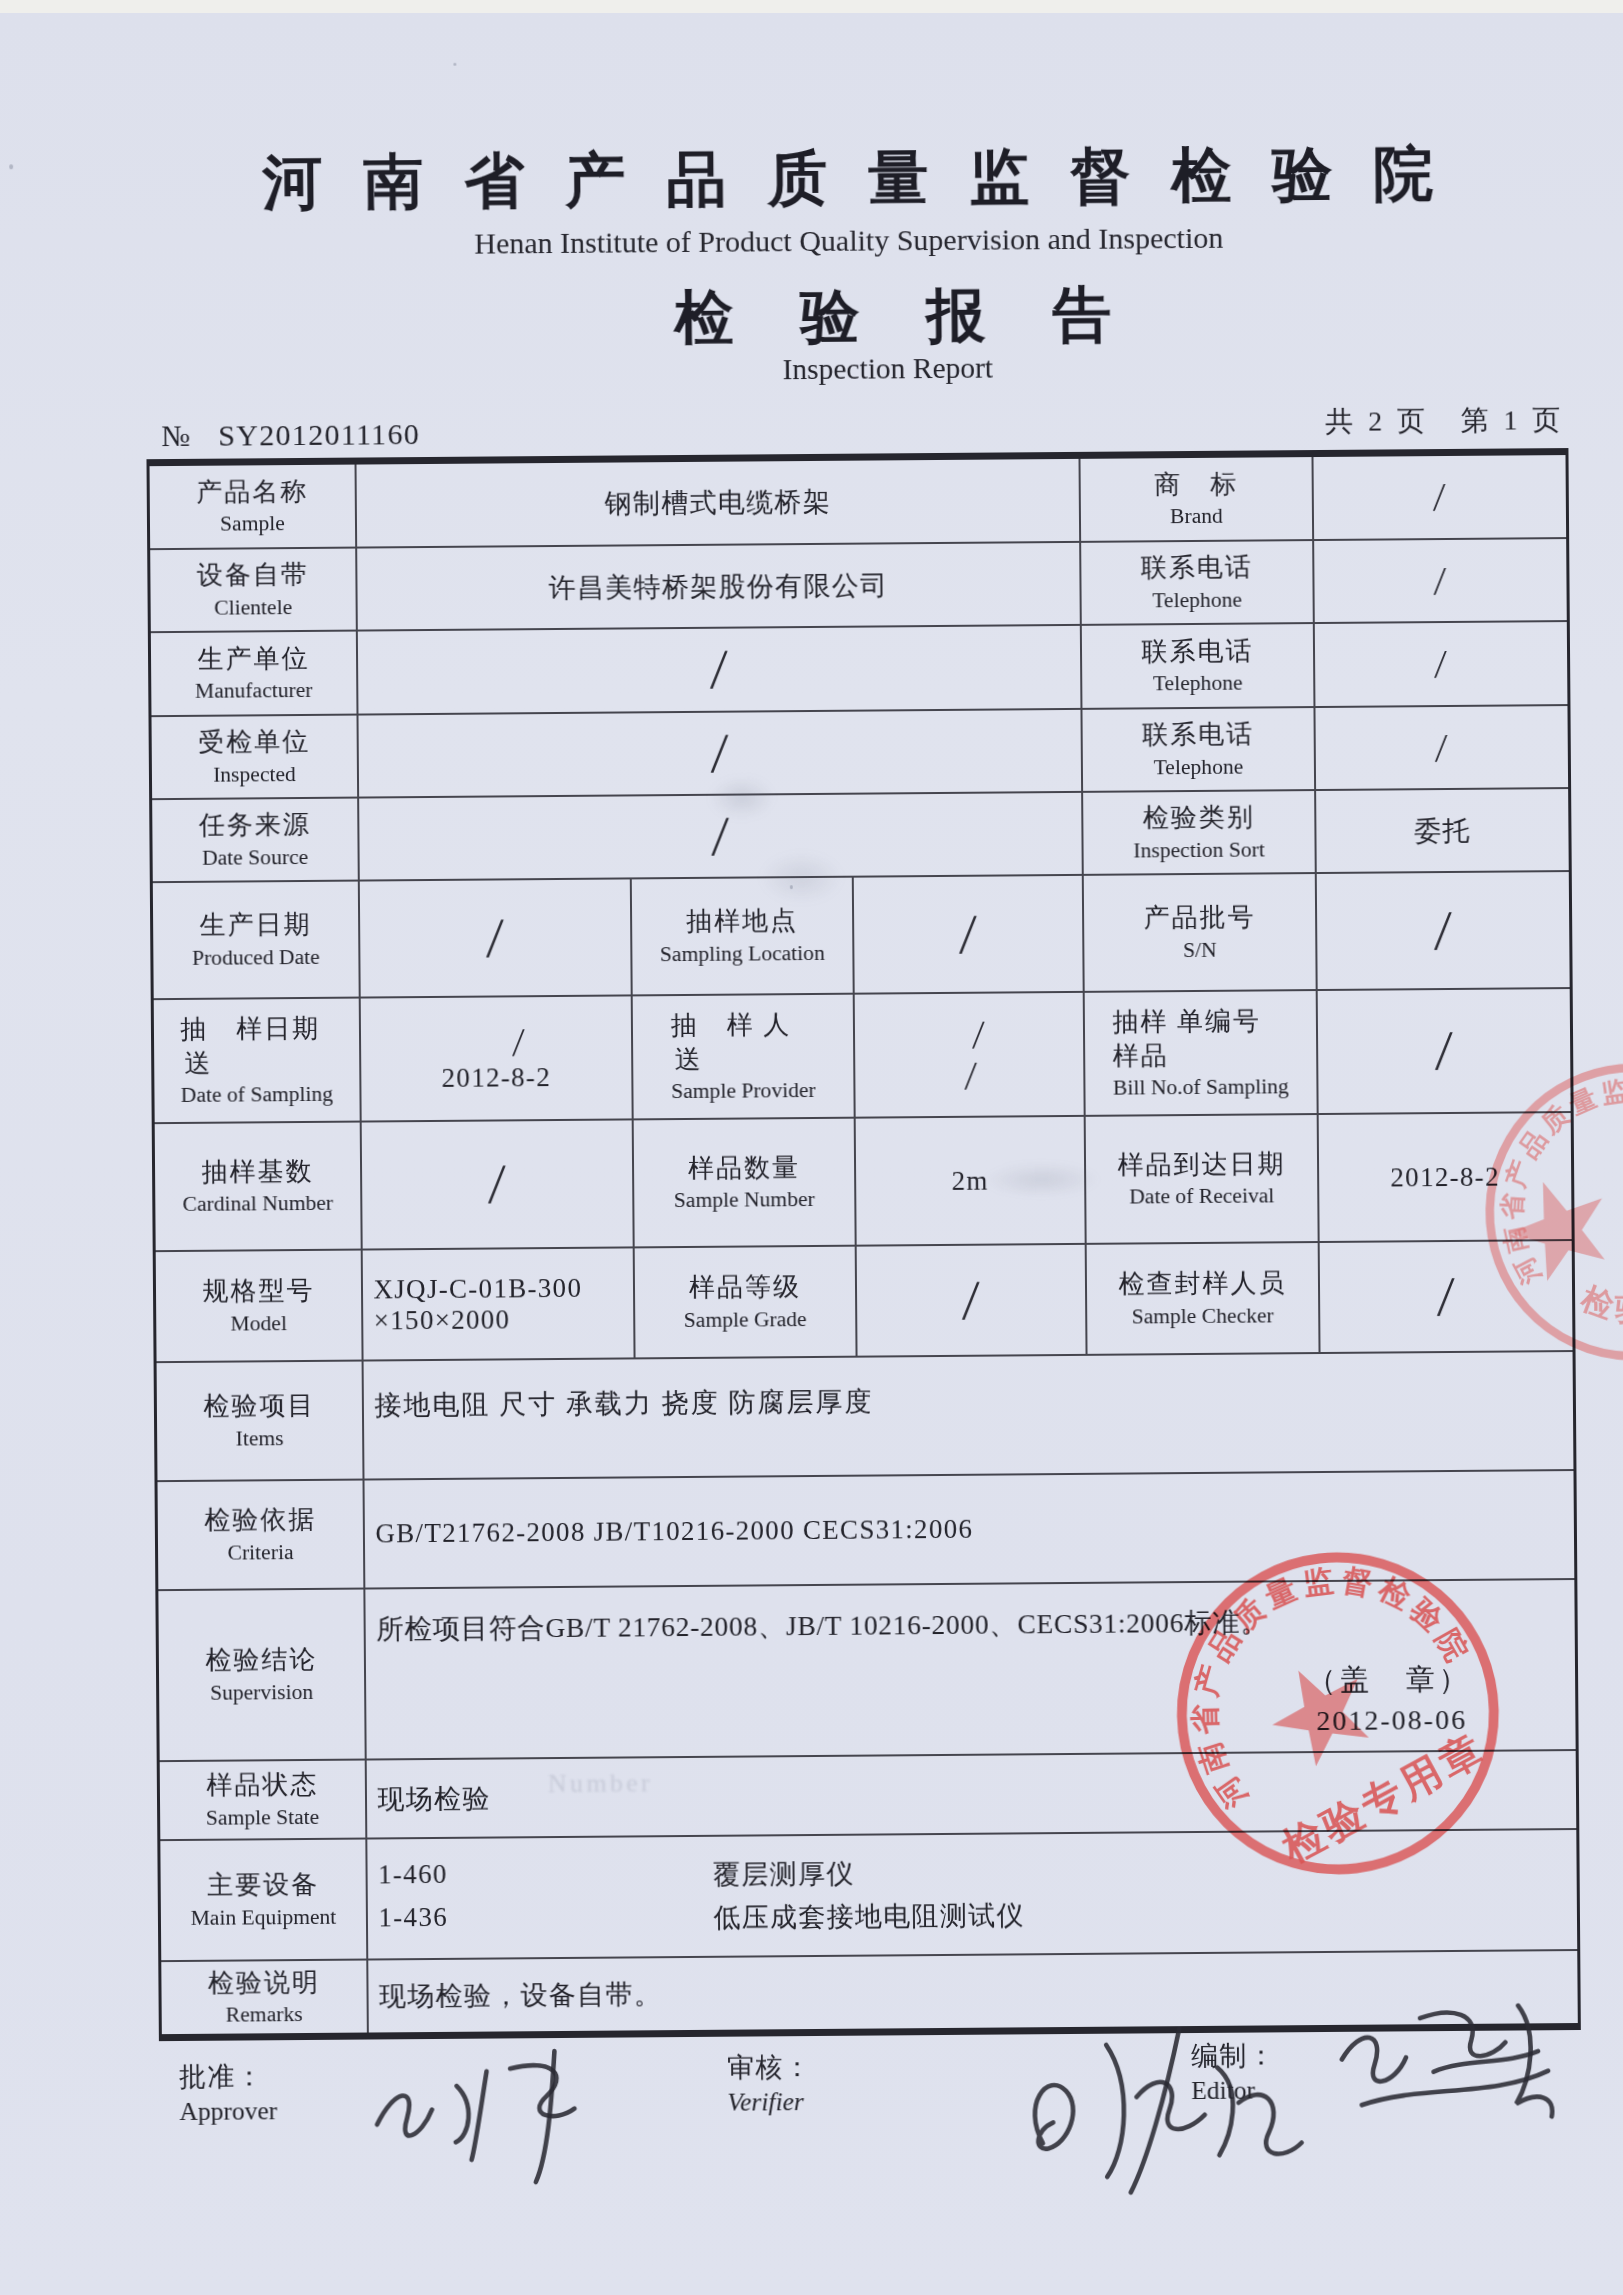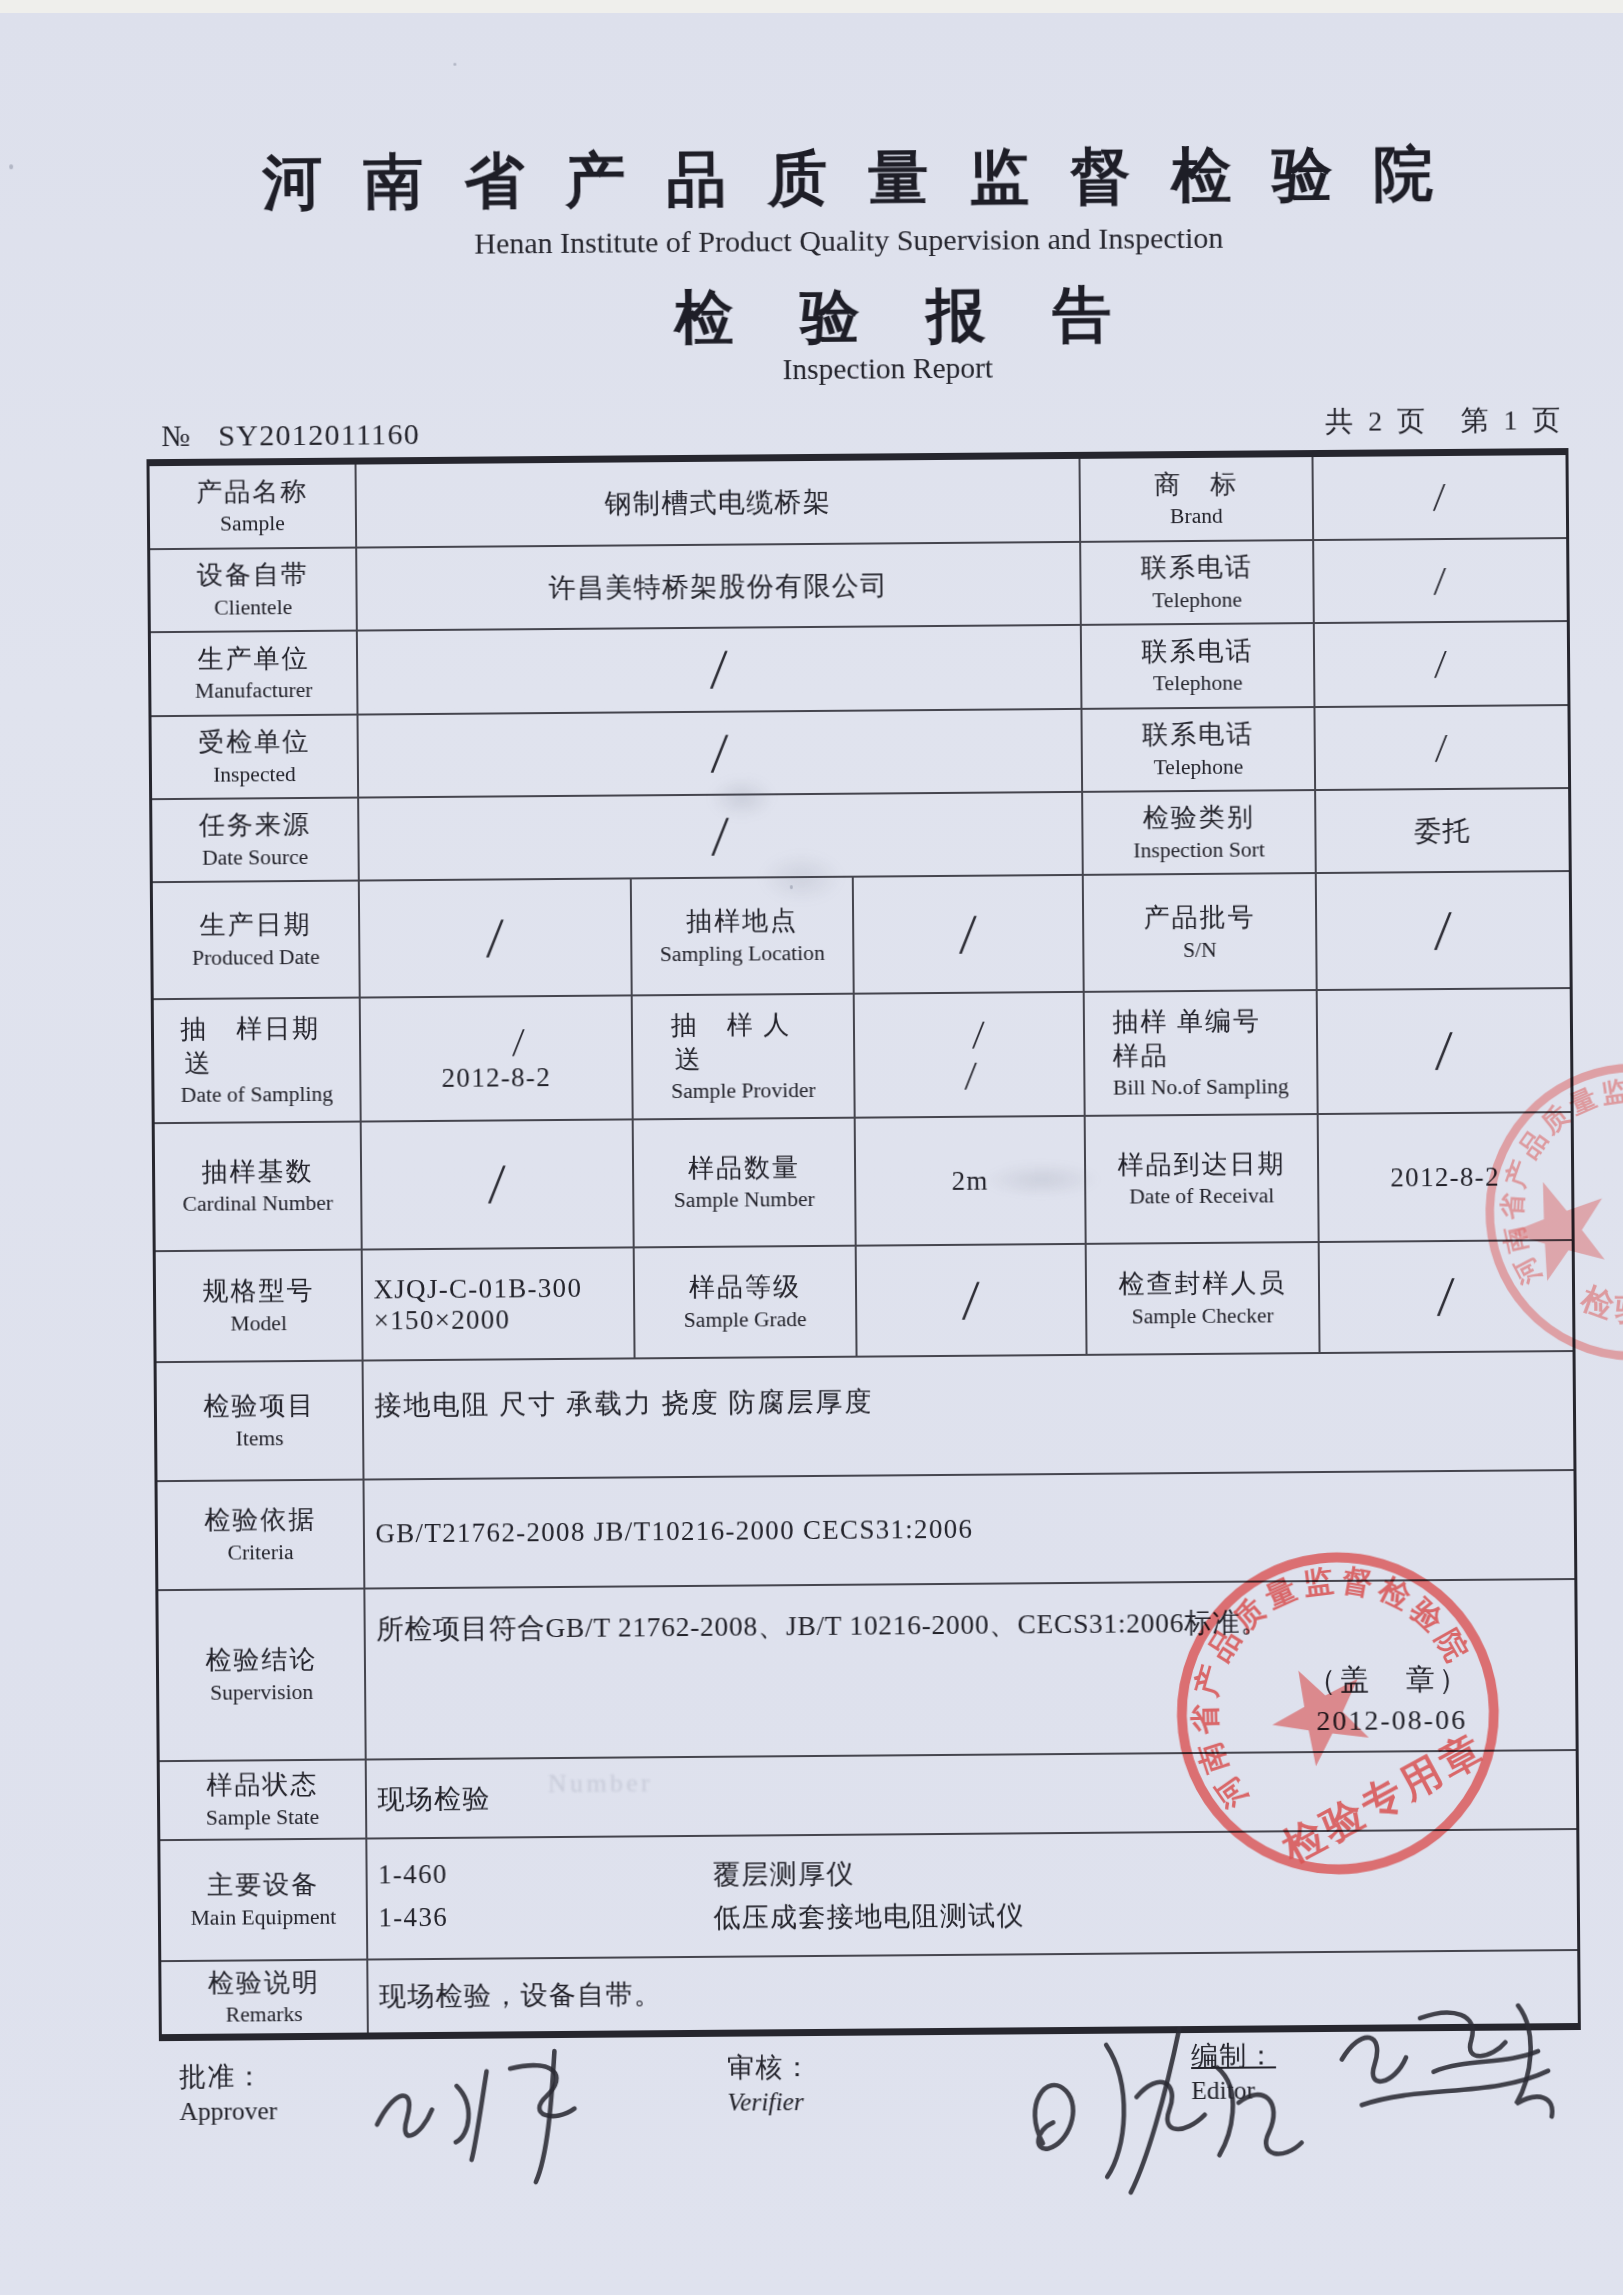--- a/index.html
+++ b/index.html
@@ -340,21 +340,21 @@
   <div class="abs sig-label-en" style="left:719px;top:2087px;font-style:italic;">Verifier</div>
   <svg class="sigsvg" style="left:1000px;top:2008px;" width="314" height="196" viewBox="0 0 480 300">
     <path d="M52,210 C20,150 60,100 88,130 C112,156 92,210 60,218 C38,222 40,190 68,178"></path>
     <path d="M150,60 C190,120 180,220 150,262"></path>
     <path d="M196,140 C230,100 262,118 246,160 C232,196 268,200 300,168"></path>
     <path d="M320,96 C360,130 340,200 322,230"></path>
     <path d="M352,150 C390,120 420,150 398,196 C380,232 420,240 448,212"></path>
     <path d="M262,36 C240,140 210,240 186,286"></path>
   </svg>
 
-  <div class="abs sig-label-cn" style="left:1183px;top:2041px;text-decoration:underline;">编制：</div>
+  <div class="abs sig-label-cn" style="left:1183px;top:2041px;">编制：</div>
   <div class="abs sig-label-en" style="left:1183px;top:2079px;">Editor</div>
   <svg class="sigsvg" style="left:1314px;top:1985px;" width="249" height="157" viewBox="0 0 380 240">
     <path d="M30,120 C60,70 96,80 80,128 C66,168 110,160 128,118"></path>
     <path d="M150,58 C200,40 240,52 228,92 C216,128 260,120 280,96"></path>
     <path d="M170,140 C220,120 280,130 330,110"></path>
     <path d="M300,40 C330,80 320,150 296,190 C330,170 356,180 350,210"></path>
     <path d="M60,190 C150,160 260,180 345,140"></path>
   </svg>
 
   <div class="abs ghost1"></div>

